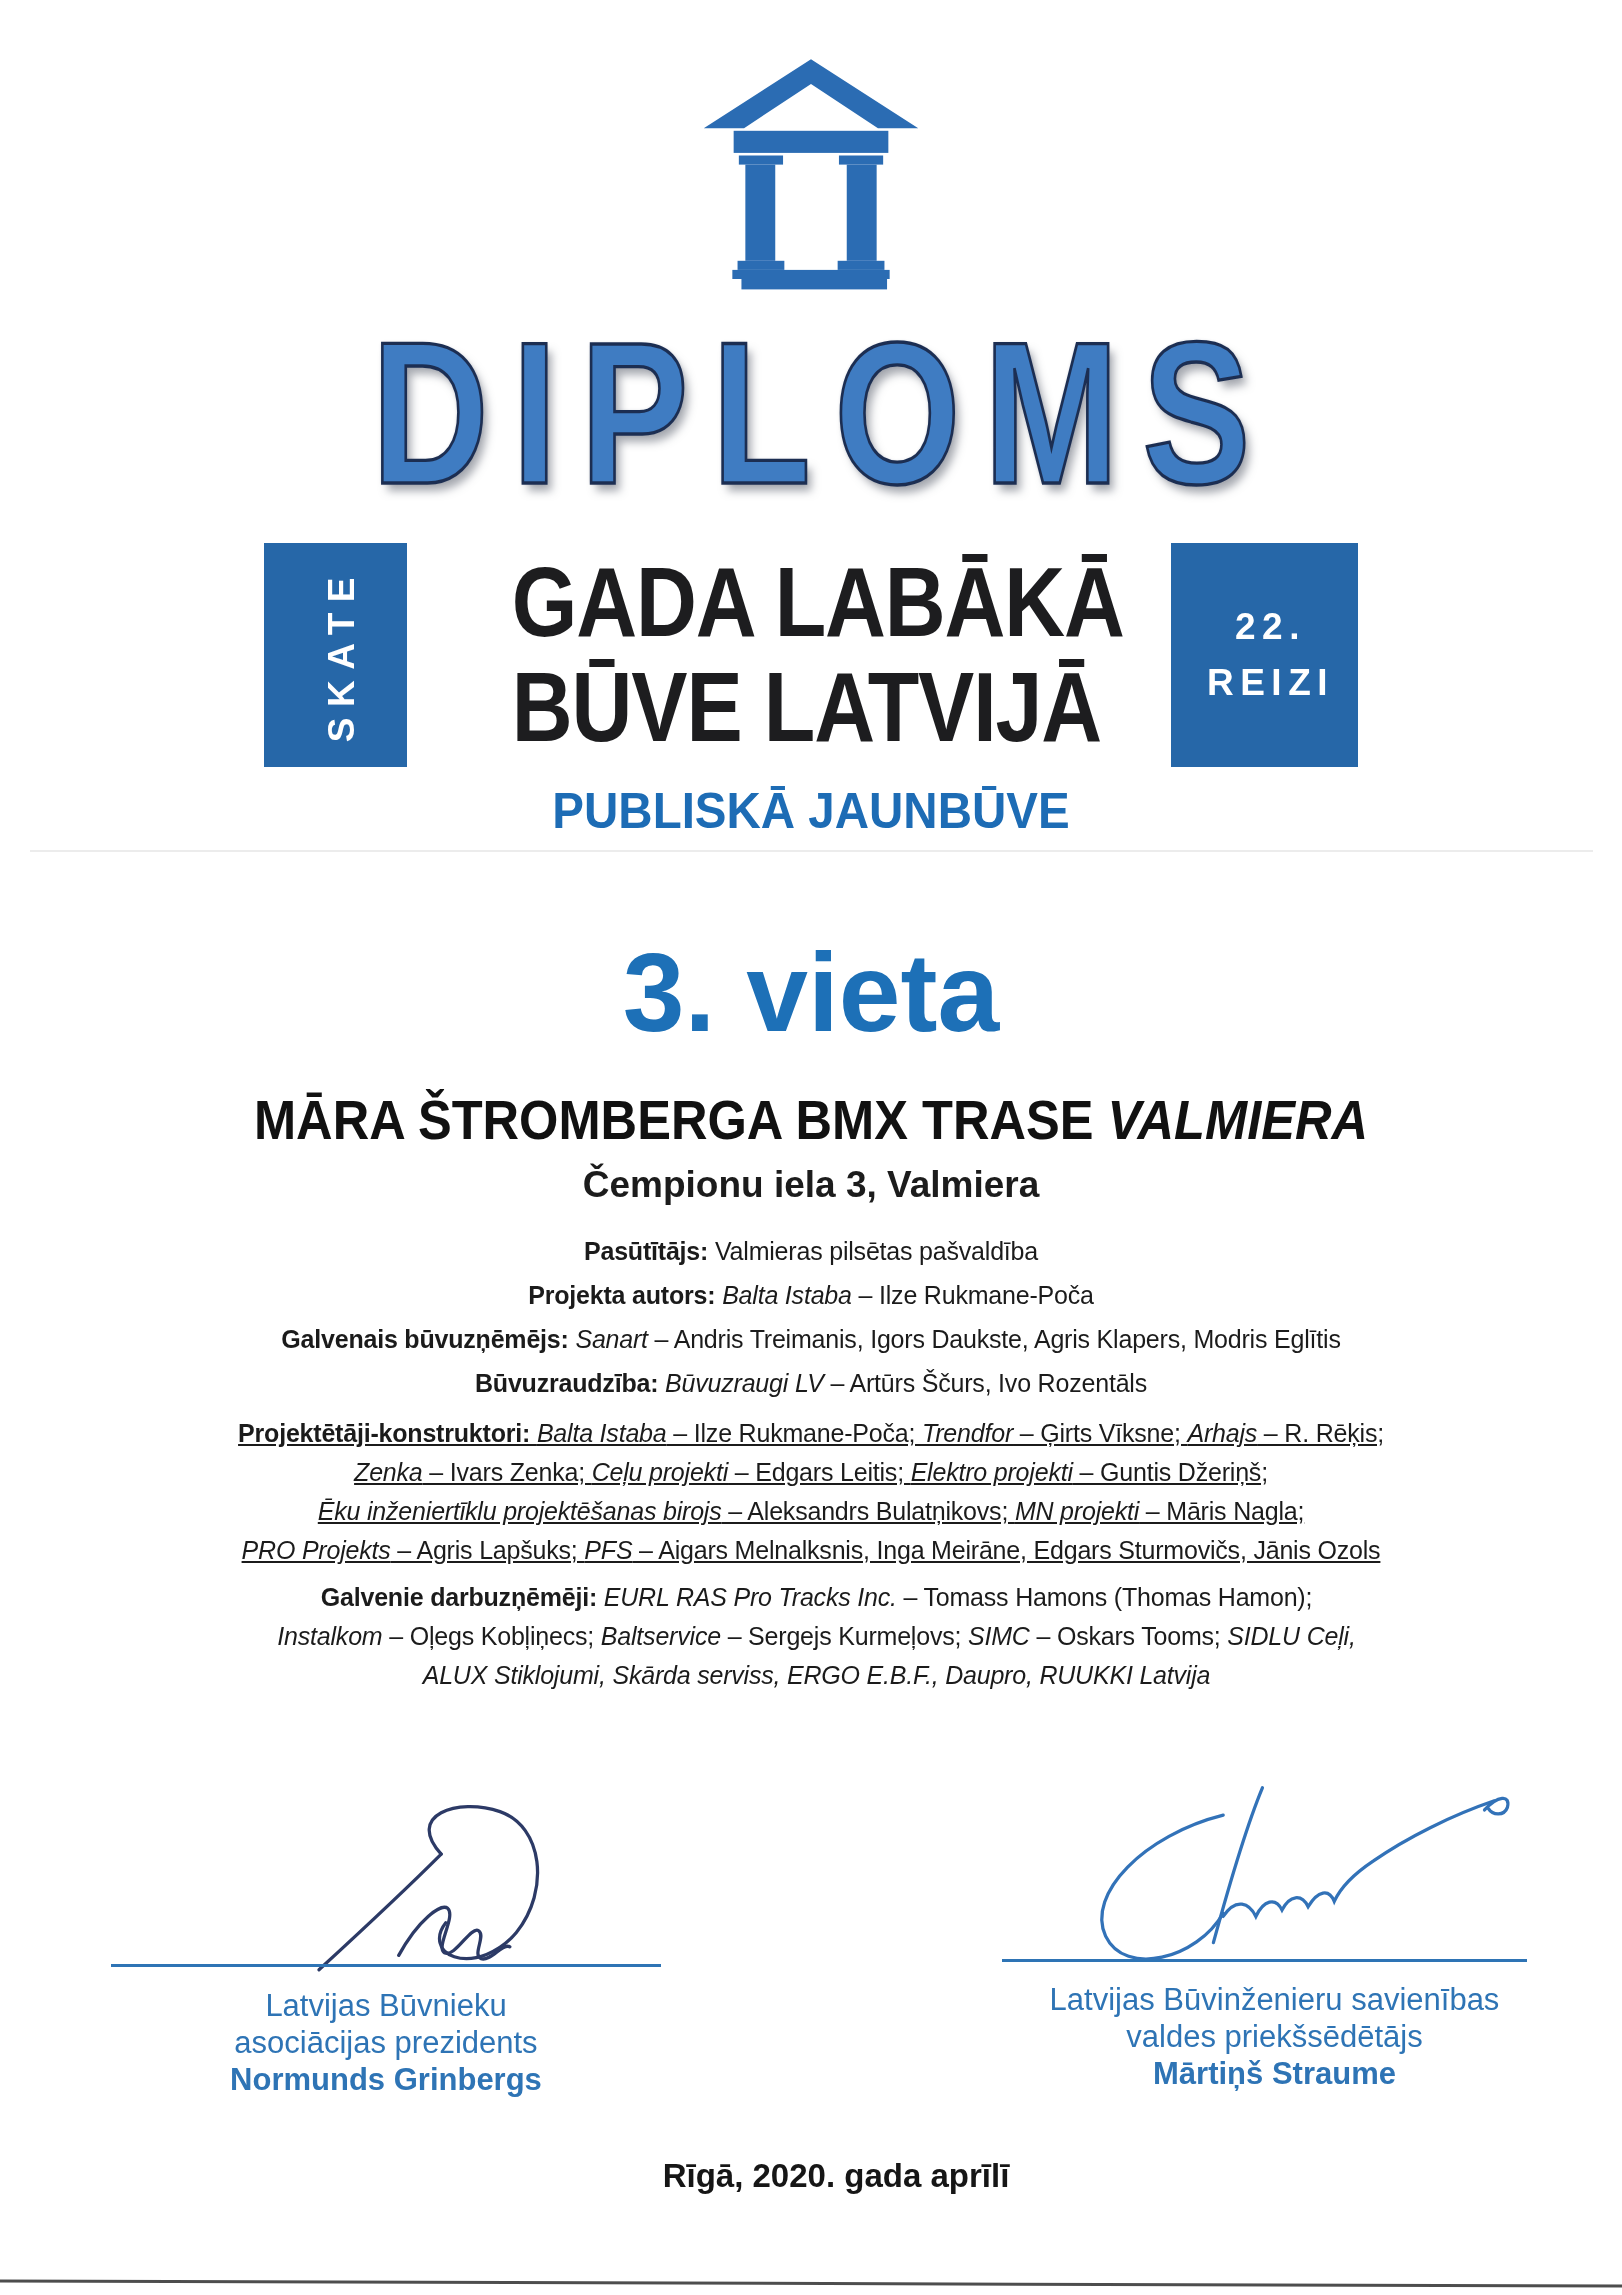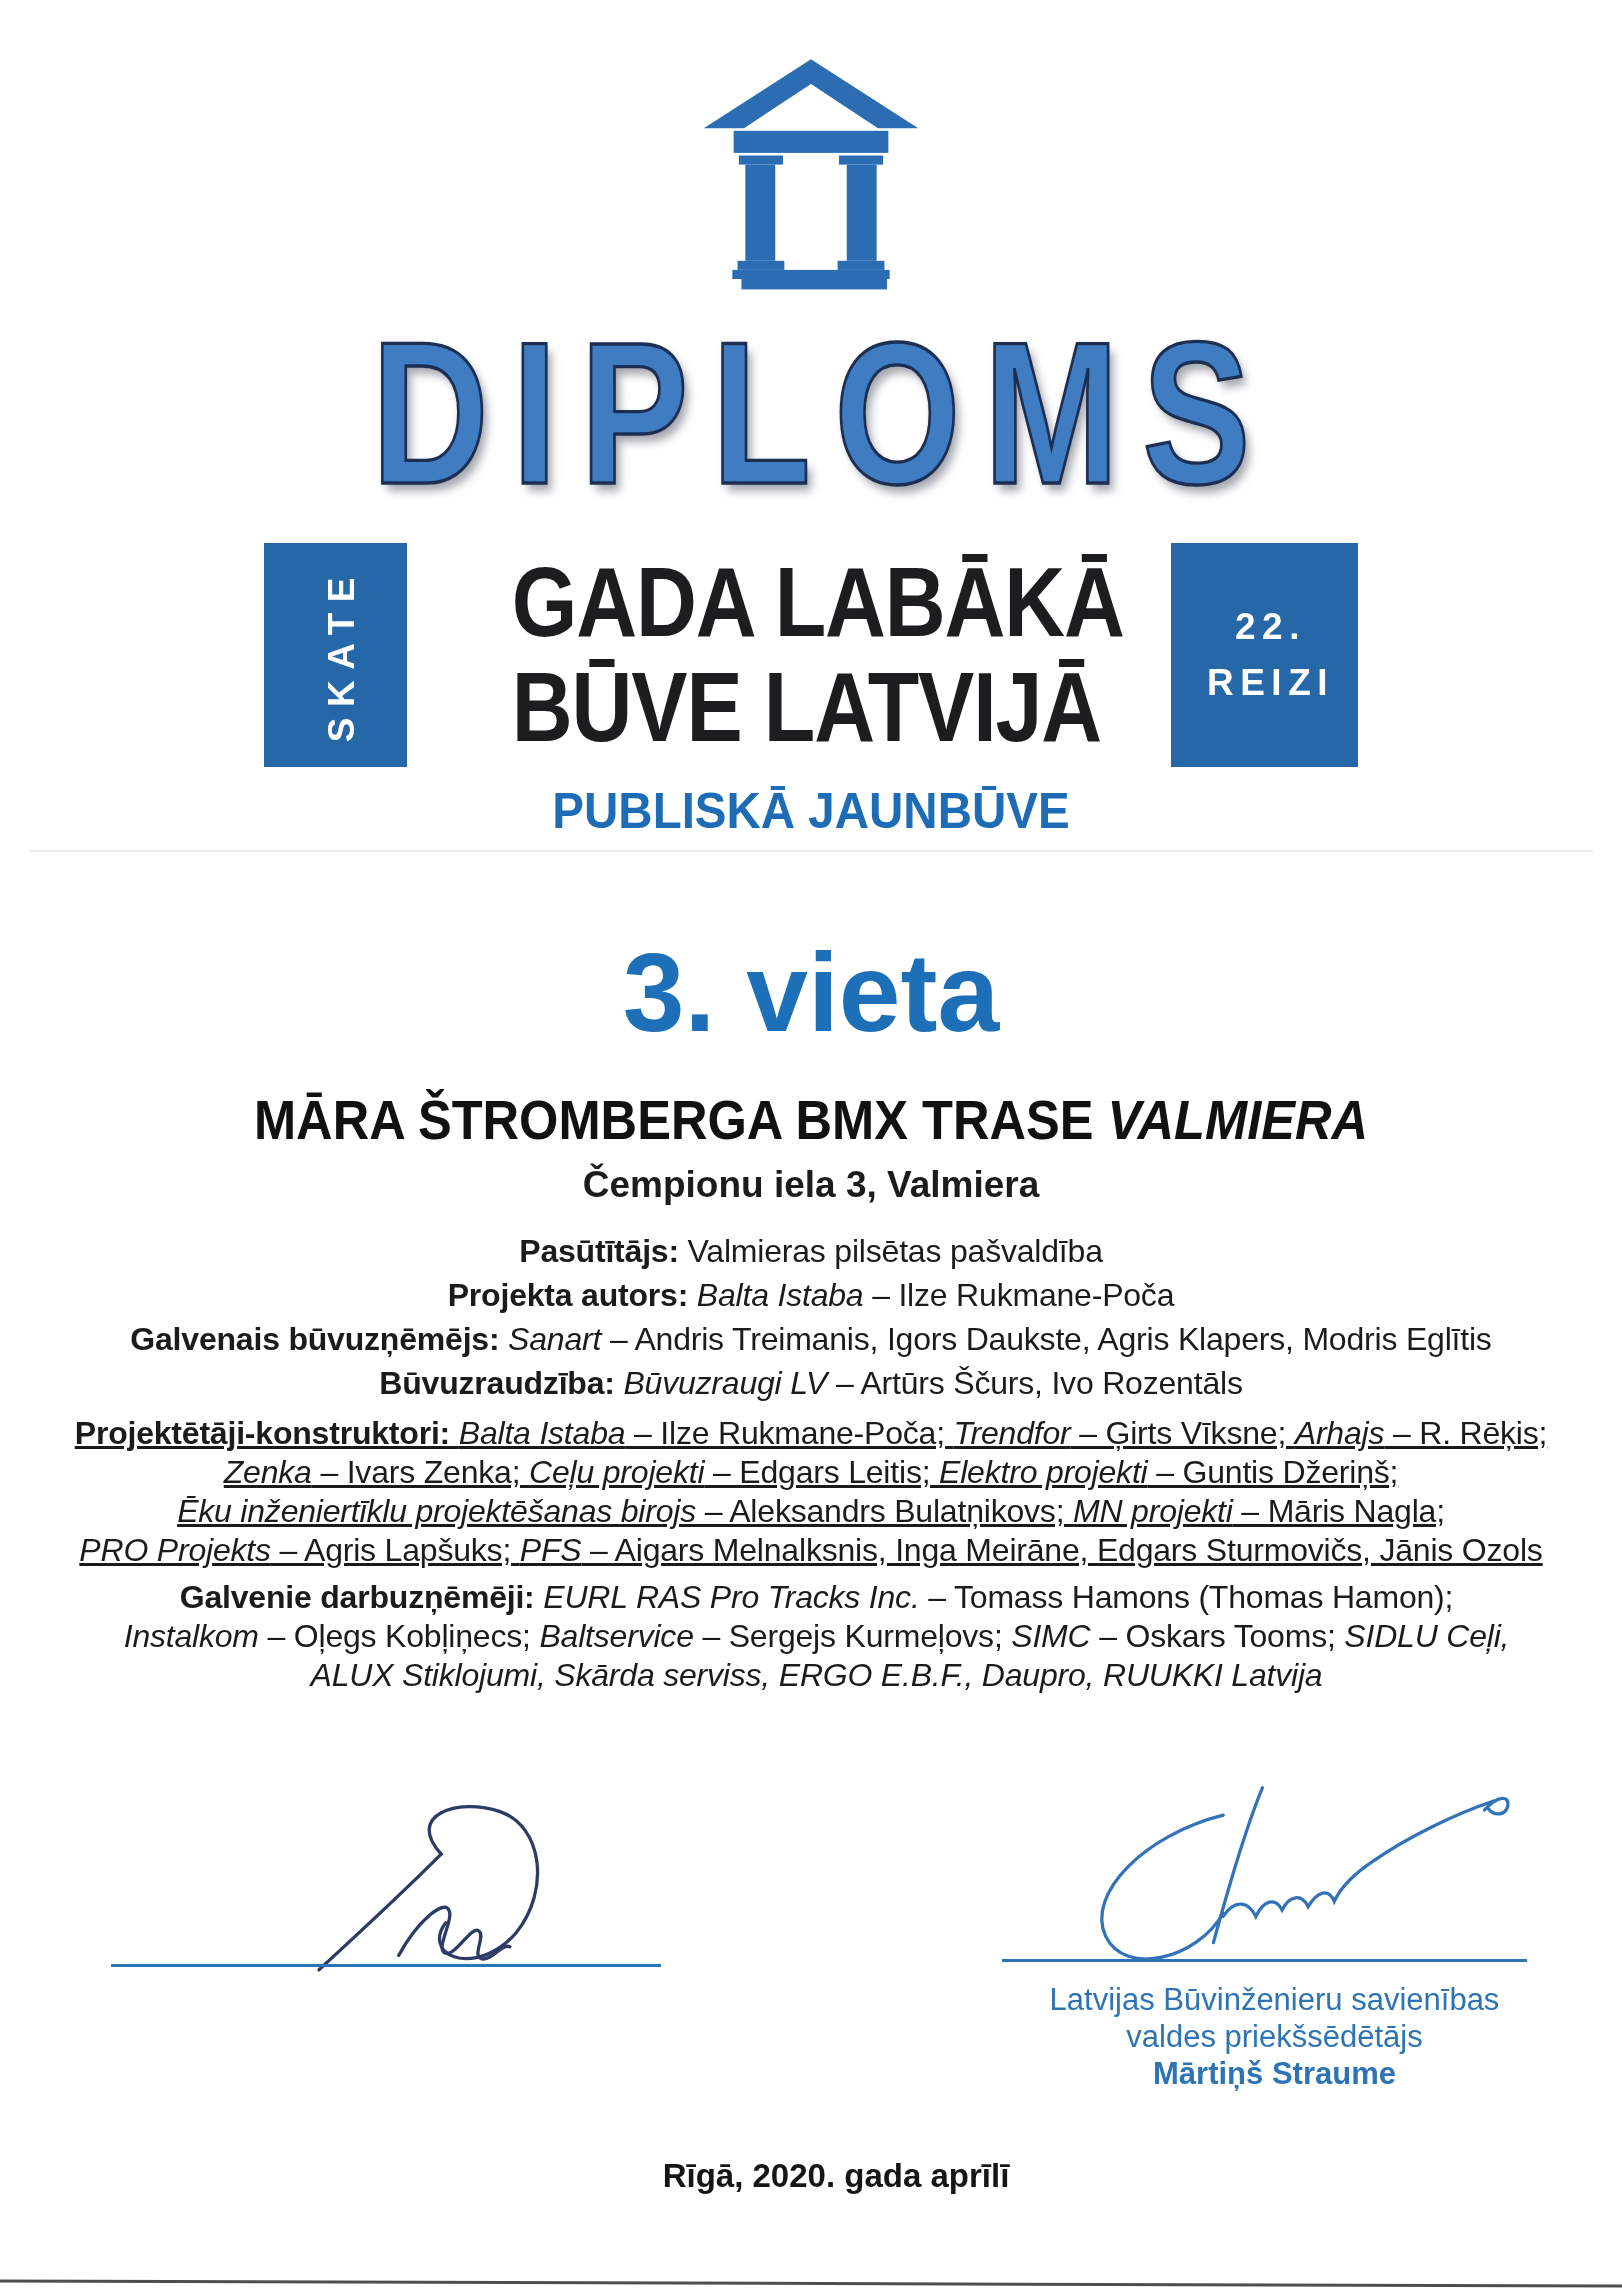--- a/index.html
+++ b/index.html
@@ -31,21 +31,21 @@
     letter-spacing:-1.3px;white-space:nowrap;transform:scaleX(.86);
   }
   .reizi-box{width:175px;margin-left:63px;display:flex;flex-direction:column;justify-content:center;text-align:center;font-size:37px;letter-spacing:6.5px;line-height:1.5;}
   .publiska{margin-top:15.7px;text-align:center;font-size:50px;font-weight:700;color:#1d6cb5;white-space:nowrap;transform:scaleX(.95);}
   .divider{width:1563px;height:2px;background:#ececec;margin:9.2px auto 0;}
   
   .vieta{margin-top:75px;text-align:center;font-size:111px;font-weight:700;color:#1d70b7;line-height:1.2;}
   .project{margin-top:26px;text-align:center;font-size:55px;font-weight:700;line-height:1.25;color:#111;white-space:nowrap;transform:scaleX(.92);}
   .address{margin-top:6.5px;text-align:center;font-size:37px;font-weight:700;line-height:1.3;}
   
-  .credits{text-align:center;font-size:32px;letter-spacing:-0.2px;color:#1b1b1b;}
+  .credits{text-align:center;font-size:25px;letter-spacing:-0.2px;color:#1b1b1b;}
   .cblock-1{margin-top:19.6px;}
   .cblock-1 .credit-line{line-height:44px;}
   .cblock-2{margin-top:9.2px;text-decoration:underline;}
   .cblock-2 .credit-line{line-height:39px;}
   .cblock-3{margin-top:8.5px;}
   .cblock-3 .credit-line{line-height:39px;padding-left:11px;}
   .b{font-weight:700;}
   .i{font-style:italic;}
   
   .sig-drawing{position:absolute;}
@@ -129,20 +129,25 @@
   </div>
 
   <svg class="sig-drawing" style="left:307px;top:1792px;" width="288" height="183" viewBox="0 0 440 280" xmlns="http://www.w3.org/2000/svg">
     <g fill="none" stroke="#2c3a66" stroke-width="5" stroke-linecap="round">
       <path d="M18,272 C80,215 150,150 205,95"></path>
       <path d="M205,95 C150,35 230,8 295,30 C360,52 372,150 320,215 C295,245 255,262 225,252 C200,244 196,220 212,200"></path>
       <path d="M140,250 C170,195 205,170 215,178 C228,190 196,238 210,246 C226,254 250,205 262,212 C274,219 252,250 266,255 C280,260 300,230 310,237"></path>
     </g>
   </svg>
   <div class="sig-rule rule-left"></div>
+  <div class="sig-text sig-text-left">
+    <div>Latvijas Būvnieku</div>
+    <div>asociācijas prezidents</div>
+    <div class="sig-name">Normunds Grinbergs</div>
+  </div>
 
   <svg class="sig-drawing" style="left:1027px;top:1776px;" width="510" height="196" viewBox="0 0 780 300" xmlns="http://www.w3.org/2000/svg">
     <g fill="none" stroke="#3272b8" stroke-width="5" stroke-linecap="round">
       <path d="M300,60 C180,90 90,180 120,245 C150,308 260,280 300,210"></path>
       <path d="M360,18 C330,90 300,200 285,255"></path>
       <path d="M300,215 C320,185 340,195 350,215 C362,190 380,185 390,205 C402,182 420,180 430,200 C445,175 462,172 470,192 C480,170 500,150 530,130 C580,95 650,60 715,38"></path>
       <path d="M700,52 C720,30 740,28 735,48 C730,62 712,60 706,50"></path>
     </g>
   </svg>
   <div class="sig-rule rule-right"></div>

